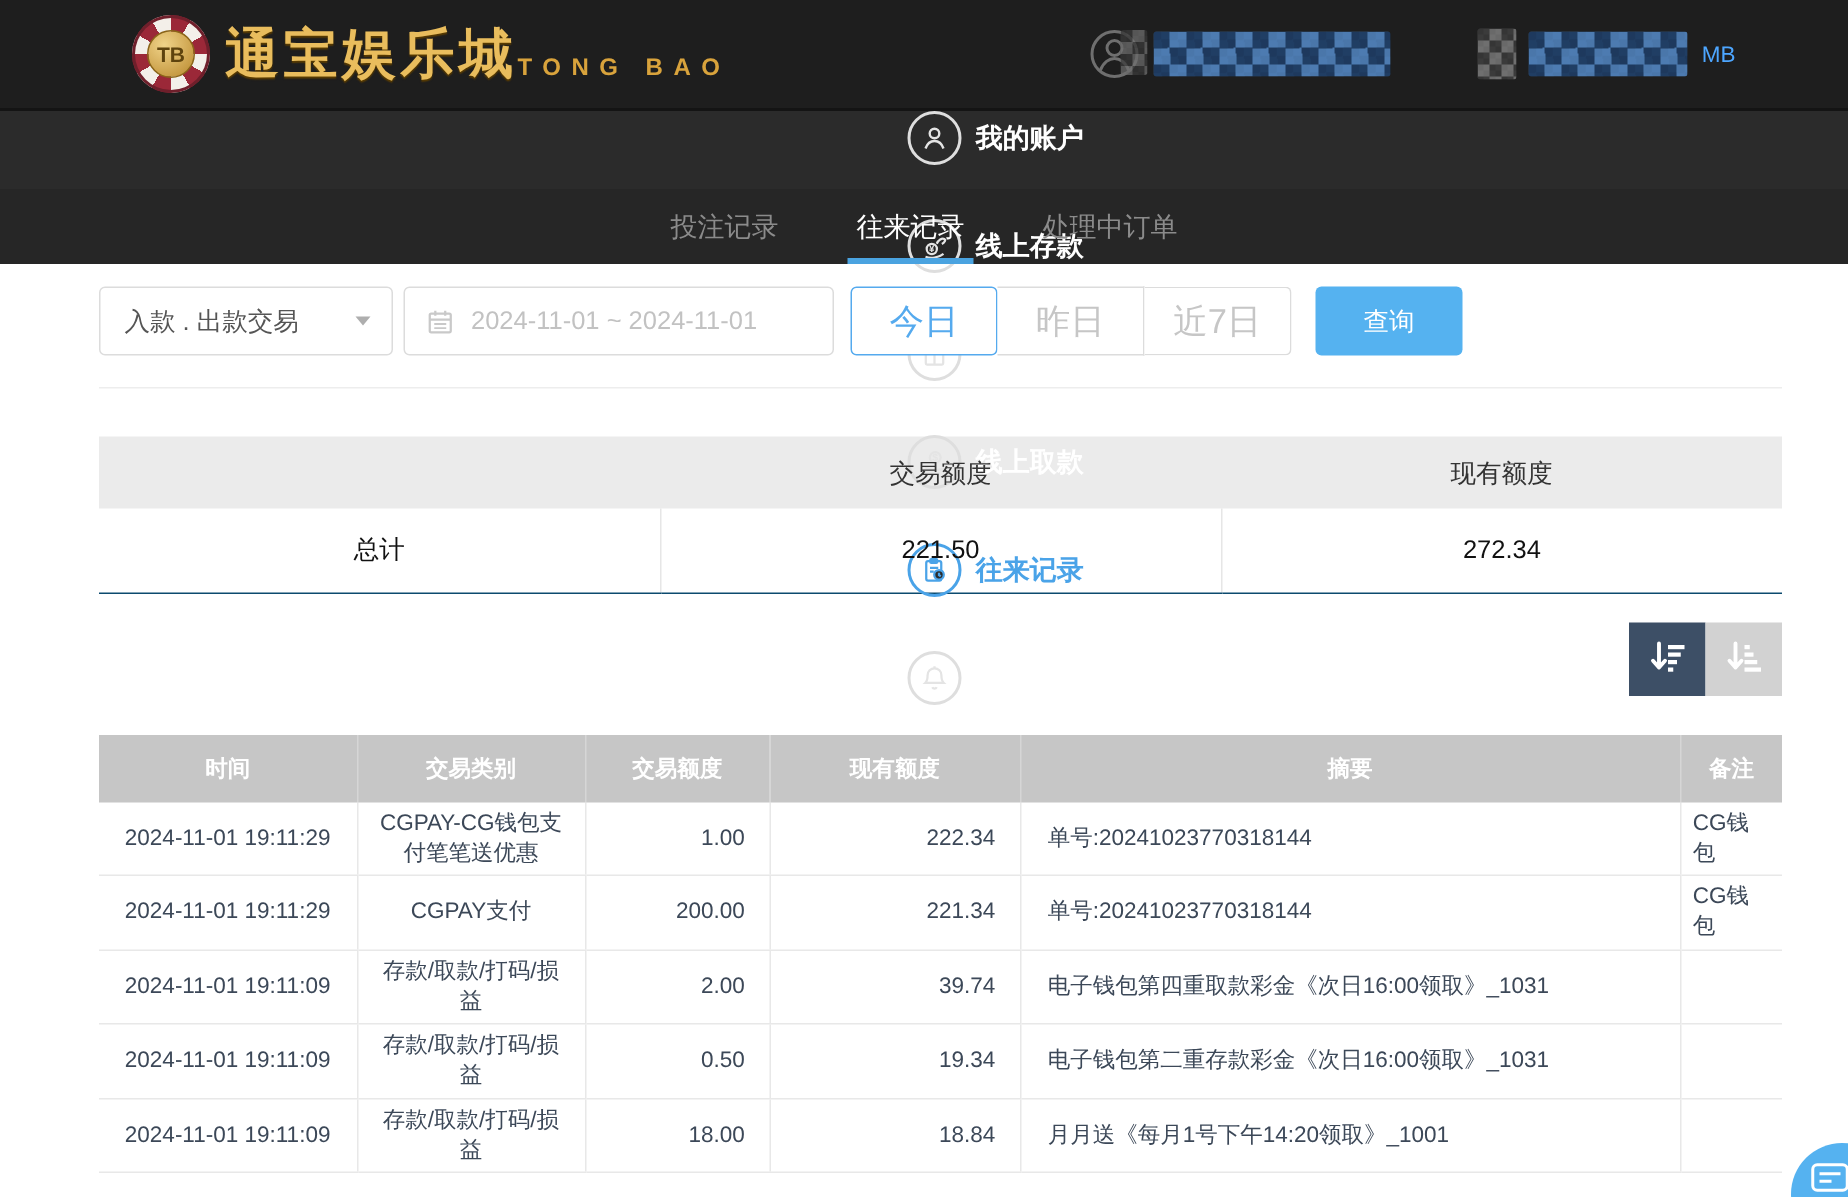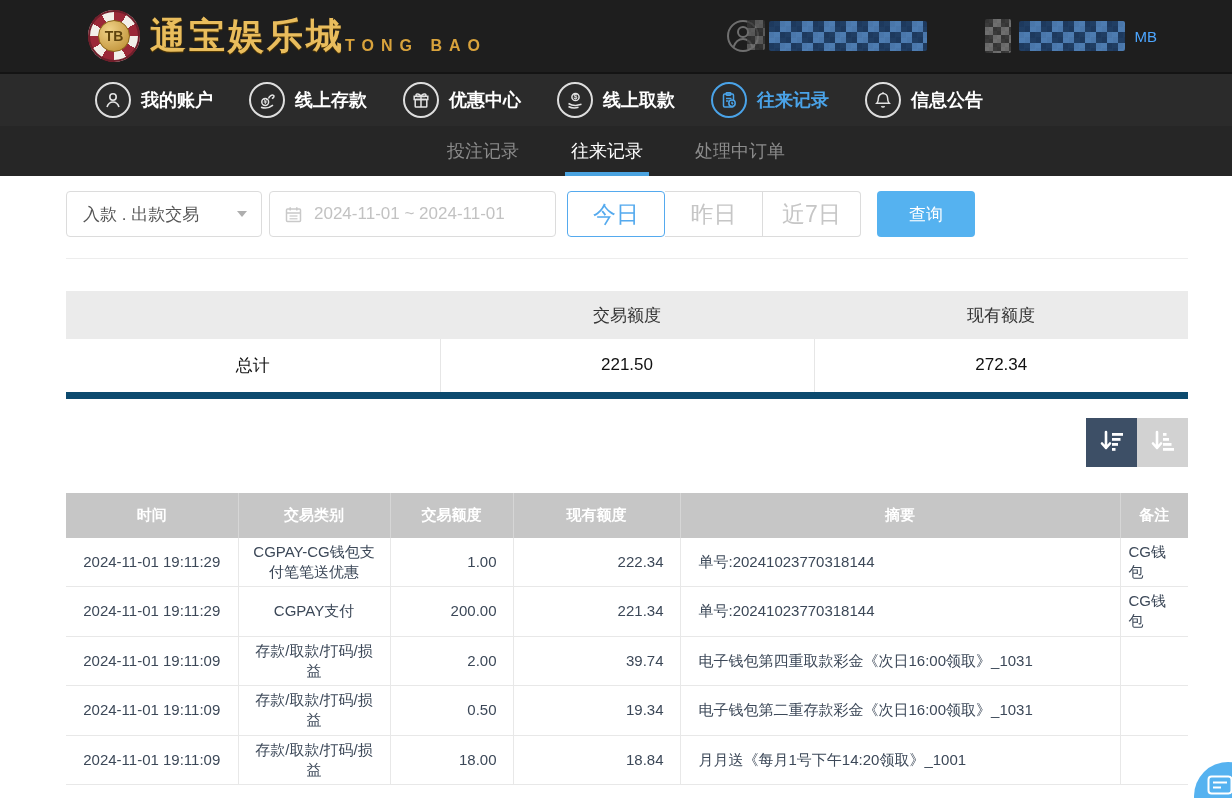--- a/index.html
+++ b/index.html
@@ -39,21 +39,21 @@
     background-size:16px 16px, 8px 8px; border-radius:2px;
   }
   .m-name { width:158px; height:30px; }
   .m-bal  { width:106px; height:30px; }
   .m-icon { width:26px; height:34px; }
   .avatar-wrap { position:relative; width:36px; height:36px; }
   .mb-label { color:#4da6ff; font-size:15px; margin-left:2px; }
 
   
   .main-nav { height:54px; background:#2b2b2b; border-top:2px solid #141414;
-    display:flex; align-items:center; padding-left:95px; gap:36px; }
+    display:flex; align-items:center; padding-left:95px; gap:36px;flex-direction:column; }
   .nav-item { display:flex; align-items:center; gap:10px; color:#fff;
     font-size:18px; font-weight:bold; cursor:pointer; white-space:nowrap; }
   .nav-icon { width:36px; height:36px; border:2px solid #dedede; border-radius:50%;
     display:flex; align-items:center; justify-content:center; color:#e4e4e4; flex:none; }
   .nav-item.active { color:#4aa3e8; }
   .nav-item.active .nav-icon { border-color:#4aa3e8; color:#4aa3e8; }
 
   
   .subtab-bar { height:50px; background:#262626; display:flex; justify-content:center; gap:48px; }
   .subtab { color:#8b8b8b; font-size:18px; display:flex; align-items:center;
@@ -86,21 +86,21 @@
     font-size:17px; border:none; border-radius:4px; cursor:pointer;
     font-family:inherit; }
 
   .divider { margin-top:21px; border-top:1px solid #ededed; }
 
   
   .summary-table { margin-top:32px; width:100%; border-collapse:collapse; font-size:17px; }
   .summary-table th { height:48px; background:#ebebeb; color:#333; font-weight:normal;
     text-align:center; }
   .summary-table td { height:56px; text-align:center; color:#111;
-    border-bottom:7px solid #0c4a6e; }
+    border-bottom:1px solid #0c4a6e; }
   .summary-table td + td { border-left:1px solid #e6e6e6; }
   .summary-table col { width:33.33%; }
 
   
   .sort-row { margin-top:19px; display:flex; justify-content:flex-end; }
   .sort-btn { width:51px; height:49px; display:flex; align-items:center; justify-content:center;
     cursor:pointer; }
   .sort-btn.active { background:#3d4f66; }
   .sort-btn.inactive { background:#d2d2d2; }
 

